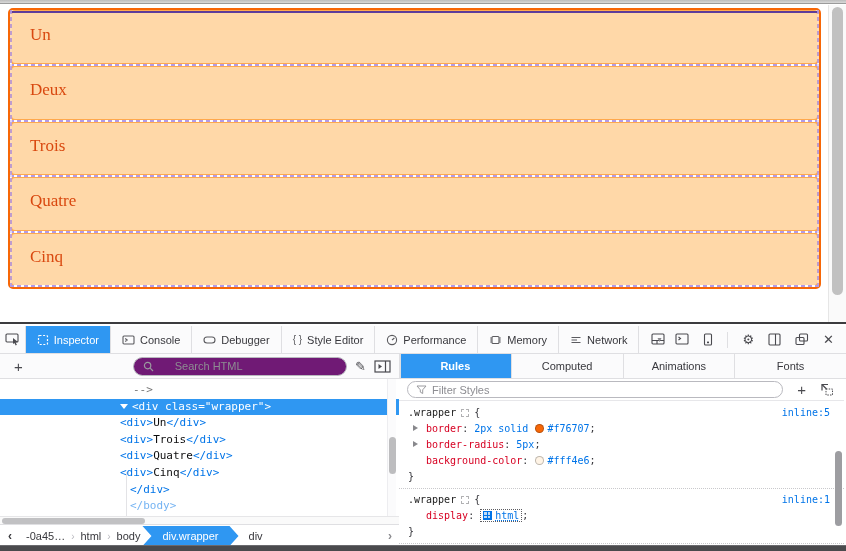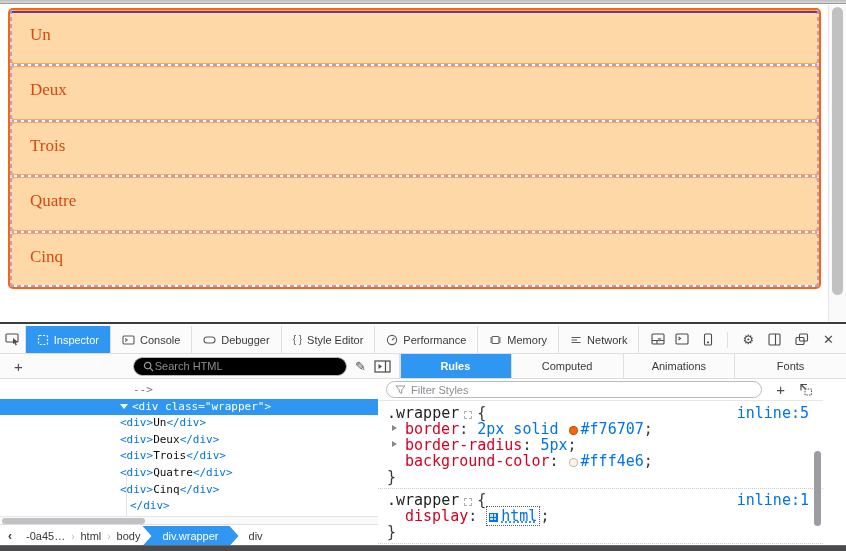--- a/index.html
+++ b/index.html
@@ -46,21 +46,21 @@
   .dt-icons { margin-left:auto; display:flex; align-items:center; gap:14px; padding:0 12px; color:#4a4a4f; }
   .vsep { width:1px; height:16px; background:#dfdfe2; }
   .caret { font-size:8px; color:#8a8a8e; margin-left:-9px; }
 
   .dt-toolbar { position:absolute; left:0; top:30px; width:846px; height:25px;
     border-bottom:1px solid #dfdfe2; display:flex; background:#fbfbfc; }
   .tb-left { width:400px; display:flex; align-items:center; padding:0 8px; gap:8px;
     border-right:1px solid #dfdfe2; }
   .plus { font-size:15px; color:#4a4a4f; padding:0 6px; }
   .searchpill { flex:1; margin-left:96px; height:19px; border:1px solid #b9b9bf; border-radius:10px;
-    background:#000000; display:flex; align-items:center; gap:1px; padding:0 9px; color:#8d8d92; }
+    background:#701a75; display:flex; align-items:center; gap:21px; padding:0 9px; color:#8d8d92; }
   .tb-right { flex:1; display:flex; align-items:stretch; }
   .side-tab { flex:1; display:flex; align-items:center; justify-content:center;
     border-right:1px solid #dfdfe2; color:#38383d; }
   .side-tab:last-child { border-right:none; }
   .side-tab.active { background:#2f97f2; color:#fff; font-weight:bold; }
 
   
   .markup { position:absolute; left:0; top:55px; width:400px; height:137px; overflow:hidden;
     font-family:"DejaVu Sans Mono", monospace; font-size:11px; line-height:16.6px;
     padding-top:3px; background:#fff; }
@@ -91,27 +91,27 @@
   .crumb { padding:0 6px; color:#38383d; white-space:nowrap; }
   .crumb-sep { color:#b9b9bf; font-size:10px; }
   .crumb.selected { background:#2f97f2; color:#fff; padding:4px 20px;
     clip-path:polygon(0 0, calc(100% - 9px) 0, 100% 50%, calc(100% - 9px) 100%, 0 100%, 9px 50%);
     margin:0 -4px; }
   .crumb-nav.right { margin-left:auto; color:#8a8a8e; }
 
   .panel-divider { position:absolute; left:400px; top:30px; width:1px; height:193px; background:#dfdfe2; }
 
   
-  .rules-panel { position:absolute; left:378px; top:55px; width:445px; height:167px;
+  .rules-panel { position:absolute; left:399px; top:55px; width:445px; height:167px;
     background:#fff; overflow:hidden; }
   .filterbar { height:22px; display:flex; align-items:center; gap:8px; padding:0 10px 0 8px;
     border-bottom:1px solid #e7e7ea; }
   .filterpill { flex:1; height:17px; border:1px solid #b9b9bf; border-radius:9px; background:#fff;
     display:flex; align-items:center; gap:5px; padding:0 8px; color:#8d8d92; }
-  .rules-list { font-family:"DejaVu Sans Mono", monospace; font-size:15px; line-height:16px;
+  .rules-list { font-family:"DejaVu Sans Mono", monospace; font-size:10px; line-height:16px;
     padding-top:4px; }
   .rline { white-space:pre; position:relative; padding-left:9px; }
   .sel { color:#222; }
   .prop { color:#d70022; }
   .val { color:#0074e8; }
   .punc { color:#38383d; }
   .loc { float:right; margin-right:14px; color:#0074e8; }
   .decl { padding-left:27px; }
   .decl .disc { position:absolute; left:14px; top:4px; width:0; height:0;
     border-top:3.5px solid transparent; border-bottom:3.5px solid transparent; border-left:5px solid #88888c; }
@@ -297,21 +297,20 @@
         <div class="side-tab">Computed</div>
         <div class="side-tab">Animations</div>
         <div class="side-tab">Fonts</div>
       </div>
     </div>
 
     <div class="markup">
       <div class="mline m-indent1 cmt">--&gt;</div>
       <div class="mline selected"><span class="exp-arrow"></span><span class="tag">&lt;div class="wrapper"&gt;</span></div>
       <div class="mline m-indent2"><span class="tag">&lt;div&gt;</span><span>Un</span><span class="tag">&lt;/div&gt;</span></div>
-      <div class="mline m-indent2"><span class="tag">&lt;div&gt;</span><span>Deux</span><span class="tag">&lt;/div&gt;</span></div>
       <div class="mline m-indent2"><span class="tag">&lt;div&gt;</span><span>Trois</span><span class="tag">&lt;/div&gt;</span></div>
       <div class="mline m-indent2"><span class="tag">&lt;div&gt;</span><span>Quatre</span><span class="tag">&lt;/div&gt;</span></div>
       <div class="mline m-indent2"><span class="tag">&lt;div&gt;</span><span>Cinq</span><span class="tag">&lt;/div&gt;</span></div>
       <div class="mline m-close"><span class="tag">&lt;/div&gt;</span></div>
       <div class="mline m-close" style="opacity:.55;"><span class="tag">&lt;/body&gt;</span></div>
       <div class="indent-guide"></div>
     </div>
     <div class="markup-vscroll">
       <div class="thumb"></div>
     </div>

